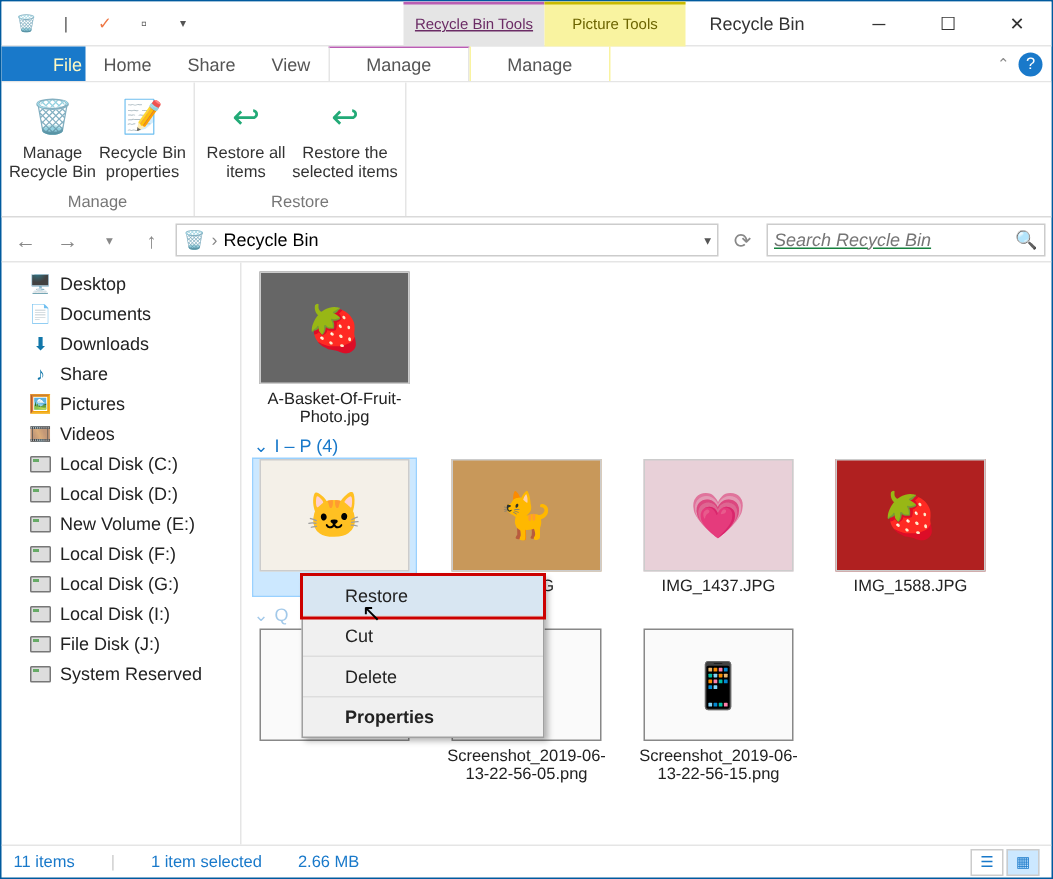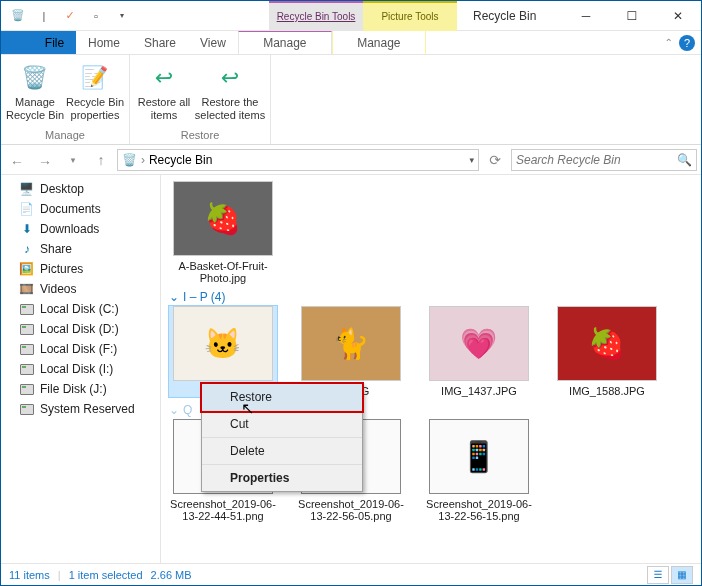--- a/index.html
+++ b/index.html
@@ -8,38 +8,38 @@
     .qat { display: flex; align-items: center; gap: 4px; padding: 0 6px; }
     .qat-btn { width: 22px; height: 22px; display: flex; align-items: center; justify-content: center; font-size: 11px; color: #555; }
     .contextual-tabs { display: flex; margin-left: 130px; }
     .ctx-tab { height: 30px; display: flex; flex-direction: column; align-items: center; justify-content: center; font-size: 10px; width: 94px; border-top: 2px solid transparent; }
     .ctx-tab.pink { background: #e5e5e5; border-top-color: #ba5eb3; color: #6b2c65; text-decoration: underline; }
     .ctx-tab.yellow { background: #f9f3a0; border-top-color: #c8b900; color: #6c6400; }
     .window-title { margin-left: 16px; font-size: 12px; color: #333; }
     .win-controls { margin-left: auto; display: flex; height: 30px; }
     .win-btn { width: 46px; display: flex; align-items: center; justify-content: center; color: #333; }
     .menubar { height: 24px; display: flex; align-items: stretch; border-bottom: 1px solid #e5e5e5; }
-    .menu-file { width: 75px; background: #1979ca; color: #000000; display: flex; align-items: center; justify-content: center; font-size: 12px; padding-left: 32px; }
+    .menu-file { width: 56px; background: #1979ca; color: #fef9c3; display: flex; align-items: center; justify-content: center; font-size: 12px; padding-left: 32px; }
     .menu-item { padding: 0 12px; display: flex; align-items: center; font-size: 12px; color: #555; }
     .menu-item.manage-pink { background: #fff; border-top: 1px solid #ba5eb3; border-left: 1px solid #e5e5e5; border-right: 1px solid #e5e5e5; width: 94px; justify-content: center; }
     .menu-item.manage-yellow { width: 94px; justify-content: center; border-left: 1px solid #f9f3a0; border-right: 1px solid #f9f3a0; }
     .menu-right { margin-left: auto; display: flex; align-items: center; padding-right: 6px; gap: 6px; }
     .help-icon { width: 16px; height: 16px; border-radius: 50%; background: #1979ca; color: #fff; display: flex; align-items: center; justify-content: center; font-size: 11px; }
     .ribbon { height: 90px; background: #fff; display: flex; border-bottom: 1px solid #dadada; }
     .ribbon-group { border-right: 1px solid #e5e5e5; display: flex; flex-direction: column; }
     .ribbon-btns { flex: 1; display: flex; align-items: flex-start; padding: 4px 4px 0 4px; }
     .ribbon-btn { width: 60px; text-align: center; font-size: 11px; color: #333; line-height: 13px; padding-top: 2px; }
     .ribbon-btn .icn { width: 32px; height: 32px; margin: 0 auto 3px auto; display: flex; align-items: center; justify-content: center; font-size: 22px; }
     .ribbon-group-label { text-align: center; font-size: 11px; color: #777; padding: 2px 0 3px 0; }
     .addrbar { height: 30px; display: flex; align-items: center; padding: 0 4px; gap: 4px; border-bottom: 1px solid #e5e5e5; }
     .nav-arrow { width: 24px; height: 24px; border-radius: 3px; display: flex; align-items: center; justify-content: center; color: #888; font-size: 14px; }
     .addr-box { flex: 1; height: 22px; border: 1px solid #ccc; display: flex; align-items: center; padding: 0 4px; }
     .addr-box input { flex: 1; border: 0; outline: 0; font-size: 12px; background: transparent; }
     .search-box { width: 186px; height: 22px; border: 1px solid #ccc; display: flex; align-items: center; padding: 0 4px; }
-    .search-box input { flex: 1; border: 0; outline: 0; font-size: 12px; font-style: italic; color: #15803d; background: transparent; }
+    .search-box input { flex: 1; border: 0; outline: 0; font-size: 12px; font-style: italic; color: #15803d; background: transparent; text-decoration: underline; }
     .content { display: flex; height: 388px; }
     .tree { width: 160px; border-right: 1px solid #e5e5e5; overflow-y: auto; padding: 4px 0; }
     .tree-item { display: flex; align-items: center; padding: 3px 4px 3px 18px; font-size: 12px; color: #222; gap: 5px; white-space: nowrap; }
     .tree-item .ti-icon { width: 16px; height: 14px; display: flex; align-items: center; justify-content: center; font-size: 12px; }
     .files { flex: 1; padding: 6px 8px; overflow: hidden; position: relative; }
     .file-grid { display: flex; flex-wrap: wrap; gap: 12px 20px; }
     .file-item { width: 108px; text-align: center; font-size: 11px; color: #222; }
     .file-item.selected { background: #cce8ff; outline: 1px solid #99d1ff; }
     .thumb { width: 100px; height: 75px; margin: 0 auto 4px auto; background: #666; border: 1px solid #ccc; display: flex; align-items: center; justify-content: center; font-size: 30px; color: #fff; }
     .thumb.white { background: #f4f0e8; }
@@ -47,21 +47,21 @@
     .thumb.pinkish { background: #e8d0d8; }
     .thumb.red { background: #b02020; }
     .thumb.phone { background: #fafafa; border: 1px solid #888; }
     .group-header { width: 100%; font-size: 12px; color: #1979ca; padding: 6px 0 2px 0; }
     .group-header::before { content: "⌄"; margin-right: 4px; }
     .context-menu { position: absolute; top: 382px; left: 200px; width: 162px; background: #f0f0f0; border: 1px solid #a0a0a0; box-shadow: 2px 2px 4px rgba(0,0,0,.3); }
     .ctx-item { padding: 6px 28px; font-size: 12px; color: #222; border-bottom: 1px solid #ddd; }
     .ctx-item.hover { background: #d8e6f2; outline: 2px solid #c00; outline-offset: 0; }
     .ctx-item.bold { font-weight: bold; border-bottom: 0; }
     .cursor { position: absolute; top: 398px; left: 240px; font-size: 16px; color: #000; pointer-events: none; }
-    .status { height: 22px; border-top: 1px solid #e5e5e5; display: flex; align-items: center; padding: 0 8px; font-size: 11px; color: #1979ca; gap: 8px; }
+    .status { height: 22px; border-top: 1px solid #e5e5e5; display: flex; align-items: center; padding: 0 8px; font-size: 11px; color: #1979ca; gap: 24px; }
     .status .sep { color: #ccc; }
     .status-right { margin-left: auto; display: flex; gap: 2px; }
     .view-btn { width: 22px; height: 18px; border: 1px solid #ccc; display: flex; align-items: center; justify-content: center; font-size: 10px; }
     .view-btn.active { background: #cce8ff; }
     .drive-icon { width:14px; height:11px; background:#ddd; border:1px solid #777; border-radius:1px; position:relative; }
     .drive-icon::after { content:""; position:absolute; left:1px; top:1px; width:4px; height:2px; background:#6a6; }
   </style>
 </head>
 <body>
 
@@ -180,21 +180,33 @@
     <div class="tree-item">
         <span class="ti-icon">
           <span class="drive-icon"></span>
         </span>
         <span>Local Disk (D:)</span>
       </div>
     <div class="tree-item">
         <span class="ti-icon">
           <span class="drive-icon"></span>
         </span>
+        <span>New Volume (E:)</span>
+      </div>
+    <div class="tree-item">
+        <span class="ti-icon">
+          <span class="drive-icon"></span>
+        </span>
         <span>Local Disk (F:)</span>
+      </div>
+    <div class="tree-item">
+        <span class="ti-icon">
+          <span class="drive-icon"></span>
+        </span>
+        <span>Local Disk (G:)</span>
       </div>
     <div class="tree-item">
         <span class="ti-icon">
           <span class="drive-icon"></span>
         </span>
         <span>Local Disk (I:)</span>
       </div>
     <div class="tree-item">
         <span class="ti-icon">
           <span class="drive-icon"></span>
@@ -232,21 +244,20 @@
       </div>
       <div class="file-item">
         <div class="thumb red">🍓</div>
         <div>IMG_1588.JPG</div>
       </div>
     </div>
     <div class="group-header" style="opacity:.4;">Q</div>
     <div class="file-grid">
       <div class="file-item">
         <div class="thumb phone">📱</div>
-        <div>Screenshot_2019-06-13-22-44-51.png</div>
       </div>
       <div class="file-item">
         <div class="thumb phone">📱</div>
         <div>Screenshot_2019-06-13-22-56-05.png</div>
       </div>
       <div class="file-item">
         <div class="thumb phone">📱</div>
         <div>Screenshot_2019-06-13-22-56-15.png</div>
       </div>
     </div>

